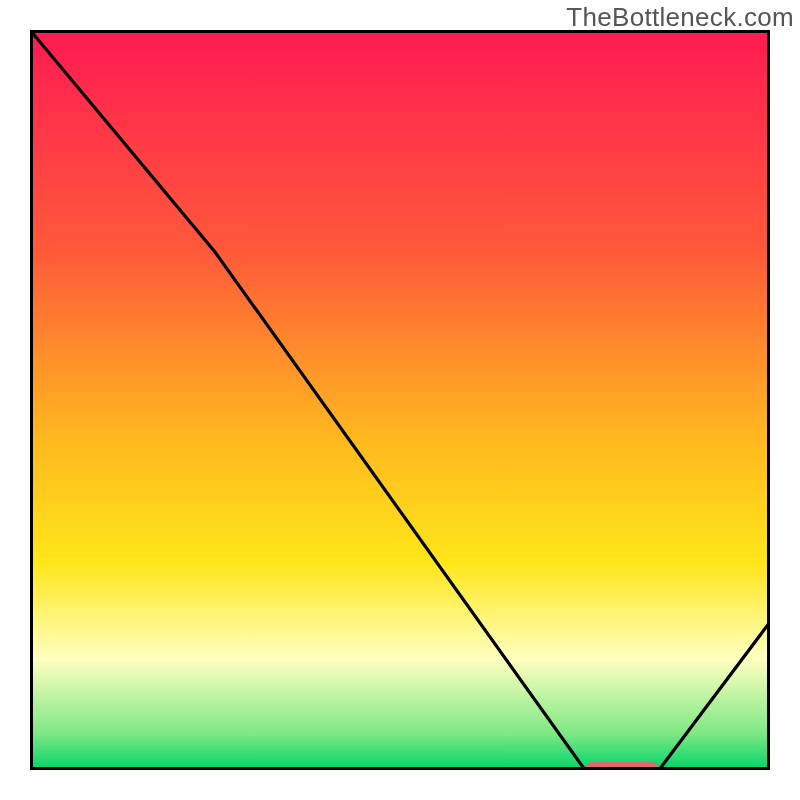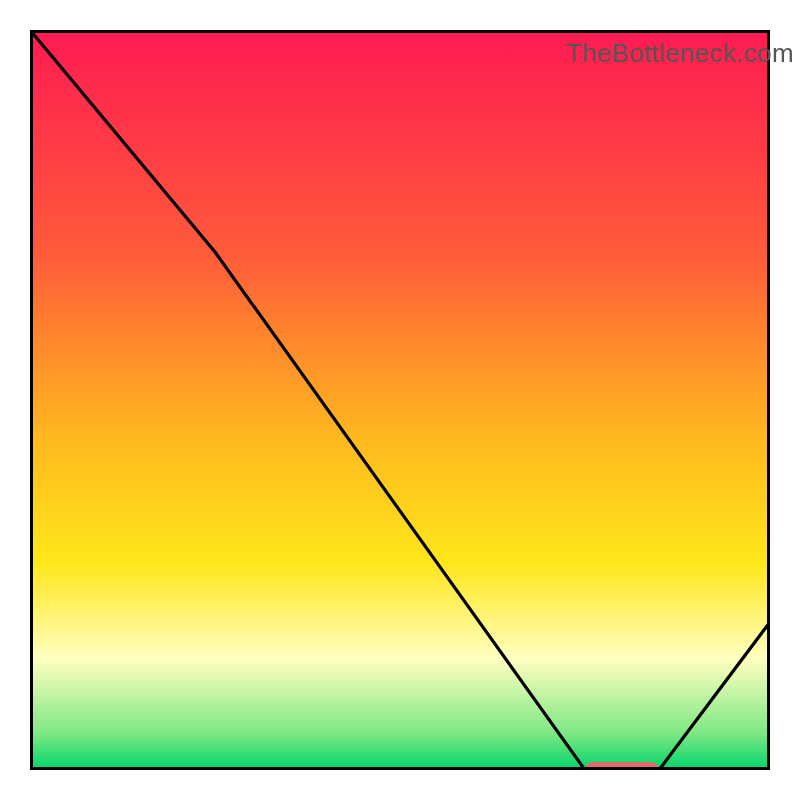--- a/index.html
+++ b/index.html
@@ -18,21 +18,20 @@
   }
   .watermark {
     position: absolute;
     top: 2px;
     right: 6px;
     color: #555;
     font-size: 26px;
     font-weight: 400;
     letter-spacing: 0.3px;
     z-index: 10;
-    margin-top: 36px;
   }
   .plot-area {
     position: absolute;
     left: 30px;
     top: 30px;
     width: 740px;
     height: 740px;
     overflow: hidden;
   }
   .plot-area svg {

